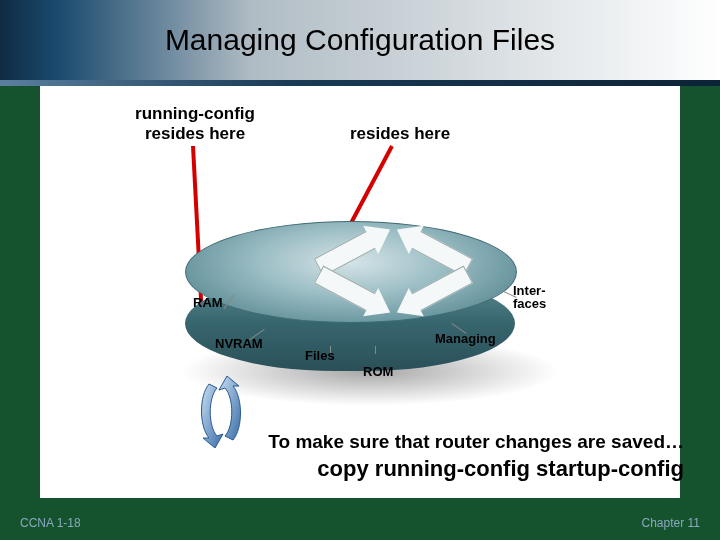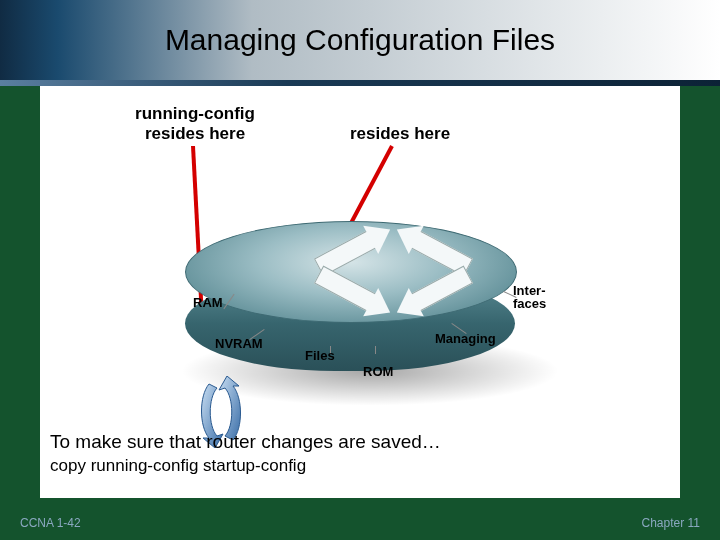--- a/index.html
+++ b/index.html
@@ -166,29 +166,29 @@
     position: absolute;
     left: 155px;
     top: 290px;
     width: 52px;
     height: 72px;
   }
   .loop svg { width:100%; height:100%; }
 
   .bottom-text {
     position: absolute;
-    left: 10px;
+    left: 4px;
     width: 640px;
-    text-align: left;
-    font-weight: normal;
+    text-align: right;
+    font-weight: bold;
     color: #000;
     font-family: Arial, sans-serif;
   }
   .bt-line1 { top: 345px; font-size: 19px; }
-  .bt-line2 { top: 370px; font-size: 17px; }
+  .bt-line2 { top: 370px; font-size: 22px; }
 
   .footer {
     position: absolute;
     left: 0;
     top: 510px;
     width: 720px;
     height: 30px;
     color: #8aa8c0;
     font-size: 12px;
   }
@@ -257,16 +257,16 @@
         <path d="M14 8 C4 20 4 50 14 62 L8 62 L20 72 L28 58 L22 60 C13 50 13 22 22 12 Z" fill="url(#g1)" stroke="#2a5a90"></path>
         <path d="M38 64 C48 52 48 22 38 10 L44 10 L32 0 L24 14 L30 12 C39 22 39 50 30 60 Z" fill="url(#g1)" stroke="#2a5a90"></path>
       </svg>
     </div>
 
     <div class="bottom-text bt-line1">To make sure that router changes are saved…</div>
     <div class="bottom-text bt-line2">copy running-config startup-config</div>
   </div>
 
   <div class="footer">
-    <span class="fl">CCNA 1-42</span>
+    <span class="fl">CCNA 1-18</span>
     <span class="fr">Chapter 11</span>
   </div>
 </div>
 
 </body></html>

